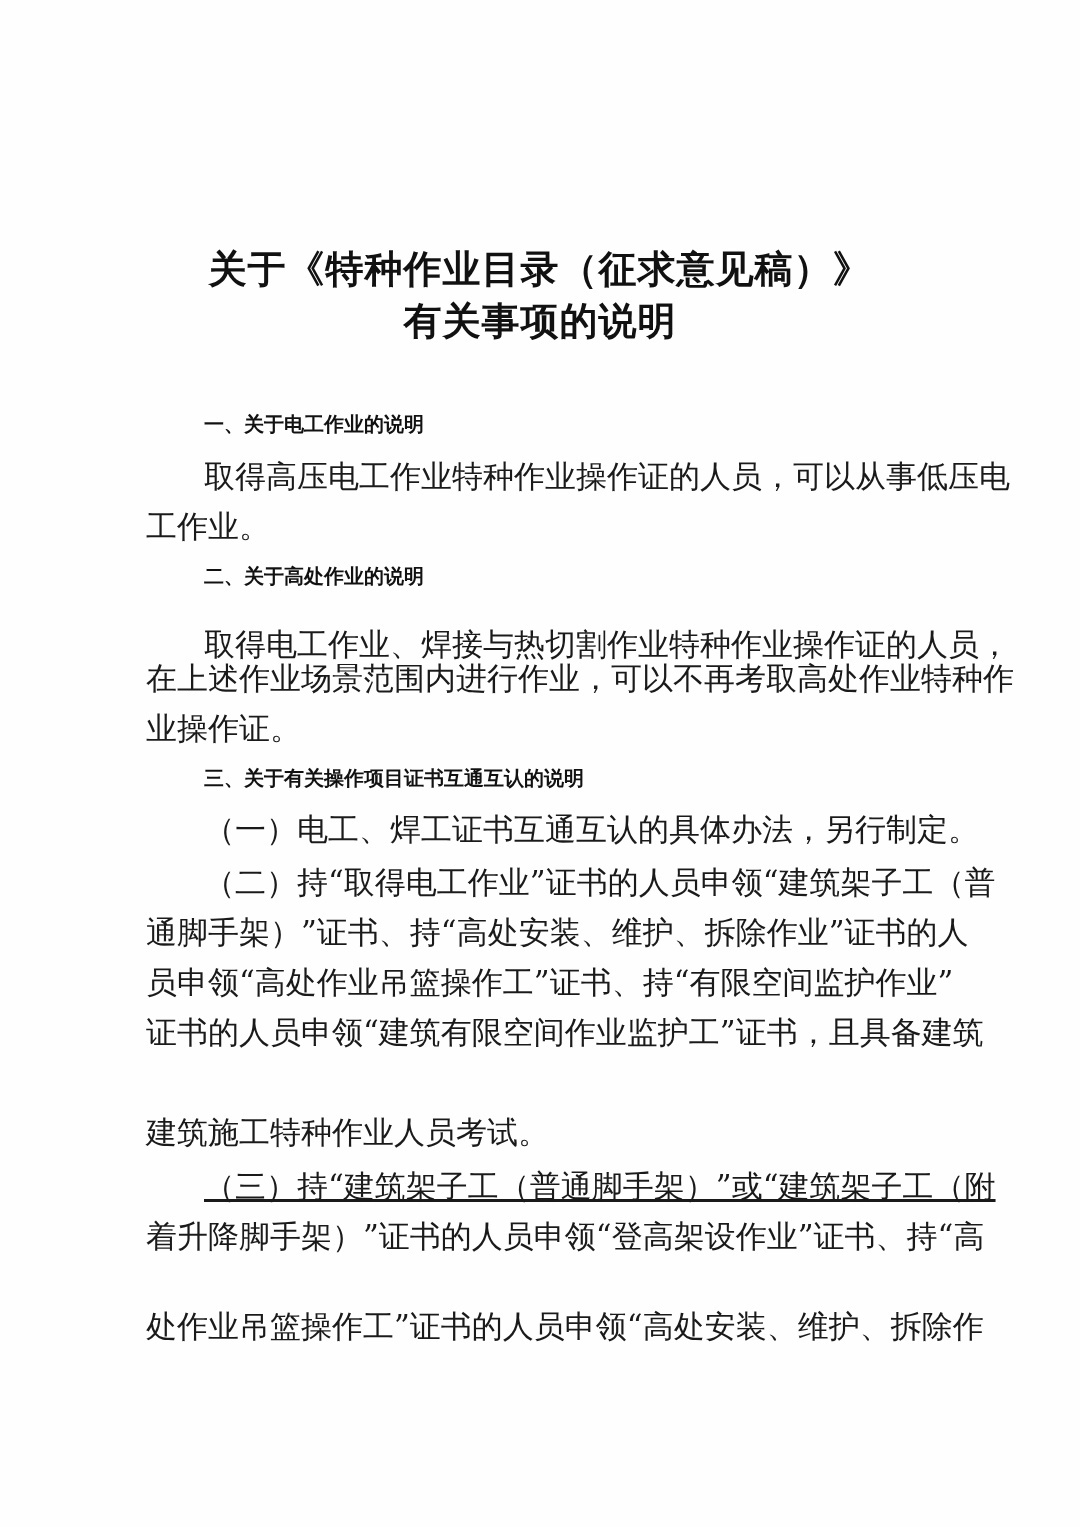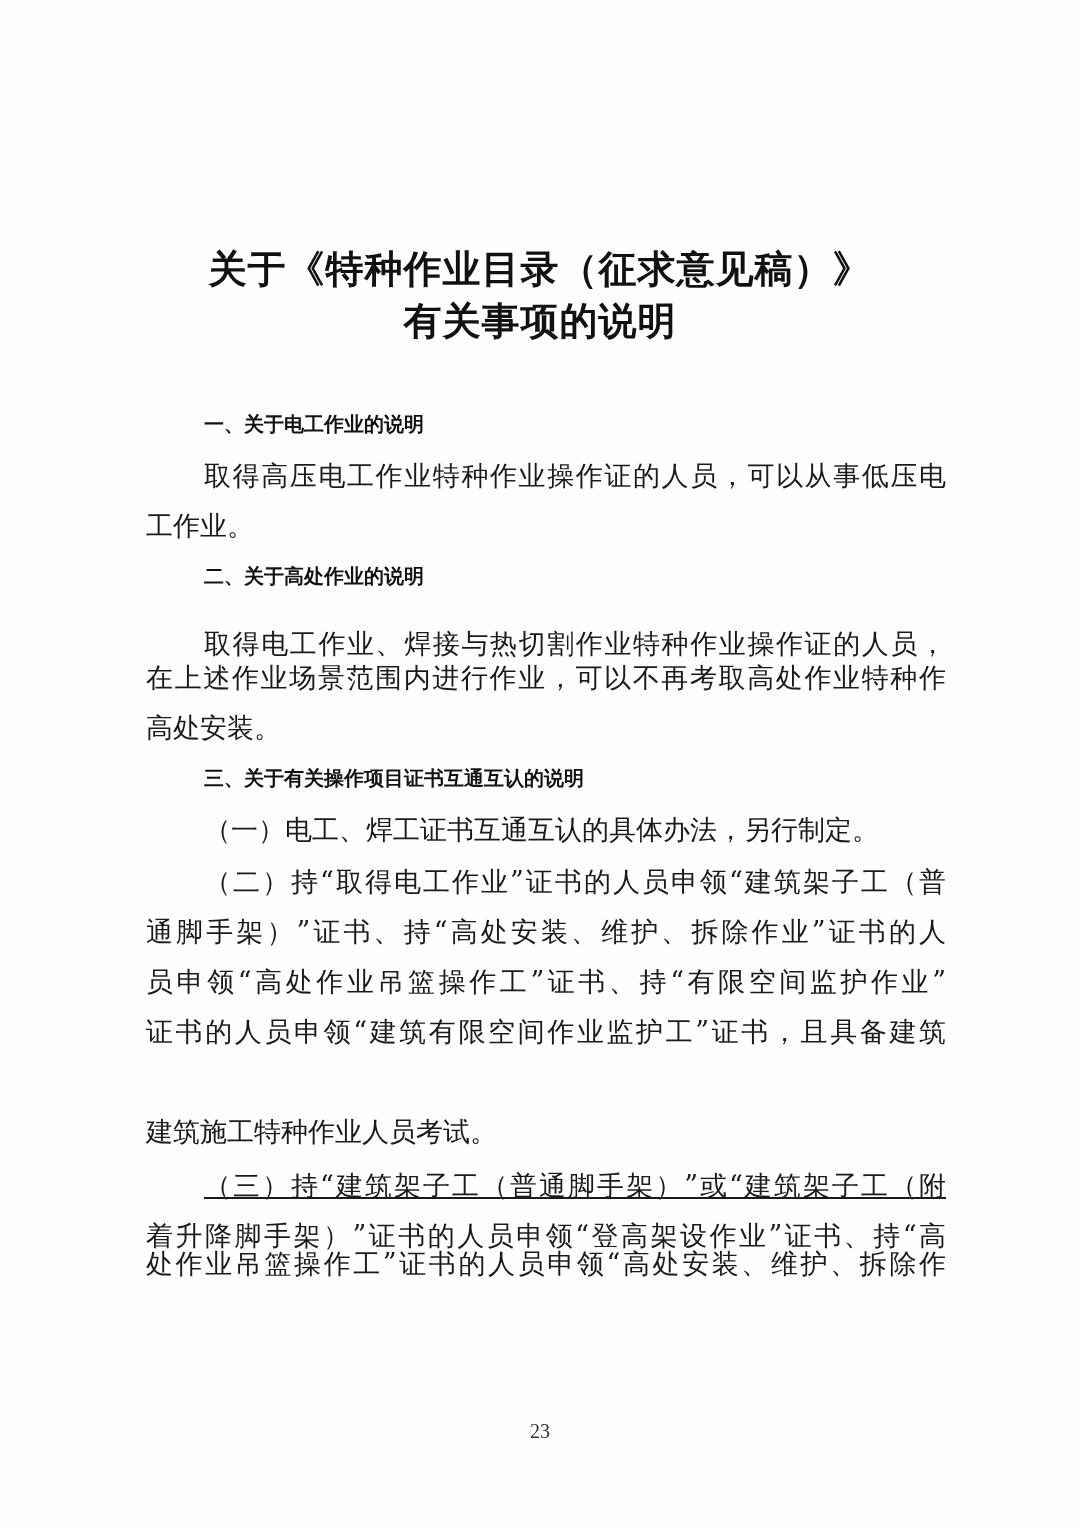--- a/index.html
+++ b/index.html
@@ -31,21 +31,21 @@
       font-size: 38px;
       letter-spacing: 1px;
       color: #111;
     }
     .title.l1 { top: 244px; }
     .title.l2 { top: 296px; }
     .line {
       position: absolute;
       left: 146px;
       width: 800px;
-      font-size: 27px;
+      font-size: 31px;
       line-height: 40px;
       white-space: nowrap;
       color: #1a1a1a;
       text-align: justify;
       text-align-last: justify;
     }
     .line.last { text-align-last: left; }
     .line.indent { left: 204px; width: 742px; }
     .heading {
       position: absolute;
@@ -76,30 +76,29 @@
   <div class="title l2">有关事项的说明</div>
   <div class="title l1">关于《特种作业目录（征求意见稿）》</div>
 
   <div class="heading" style="top:404px;">一、关于电工作业的说明</div>
   <div class="line indent" style="top:456px;">取得高压电工作业特种作业操作证的人员，可以从事低压电</div>
   <div class="line last" style="top:506px;">工作业。</div>
 
   <div class="heading" style="top:556px;">二、关于高处作业的说明</div>
   <div class="line indent" style="top:624px;">取得电工作业、焊接与热切割作业特种作业操作证的人员，</div>
   <div class="line" style="top:658px;">在上述作业场景范围内进行作业，可以不再考取高处作业特种作</div>
-  <div class="line last" style="top:708px;">高处安装。</div>
+  <div class="line last" style="top:708px;">业操作证。</div>
 
   <div class="heading" style="top:758px;">三、关于有关操作项目证书互通互认的说明</div>
 
   <div class="line indent last" style="top:810px; text-align-last:left; width:auto;font-family:Liberation Serif, serif;">（一）电工、焊工证书互通互认的具体办法，另行制定。</div>
 
   <div class="line indent" style="top:862px;">（二）持“取得电工作业”证书的人员申领“建筑架子工（普</div>
   <div class="line" style="top:912px;">通脚手架）”证书、持“高处安装、维护、拆除作业”证书的人</div>
   <div class="line" style="top:962px;">员申领“高处作业吊篮操作工”证书、持“有限空间监护作业”</div>
   <div class="line" style="top:1012px;">证书的人员申领“建筑有限空间作业监护工”证书，且具备建筑</div>
   <div class="line last" style="top:1112px;">建筑施工特种作业人员考试。</div>
 
   <div class="line indent" style="top:1166px;text-decoration:underline;">（三）持“建筑架子工（普通脚手架）”或“建筑架子工（附</div>
   <div class="line" style="top:1216px;">着升降脚手架）”证书的人员申领“登高架设作业”证书、持“高</div>
-  <div class="line" style="top:1244px;">处作业吊篮操作工”证书的人员申领“高处安装、维护、拆除作</div>
+  <div class="line" style="top:1306px;">处作业吊篮操作工”证书的人员申领“高处安装、维护、拆除作</div>
 
-  <div class="page-number">23</div>
 </div>
 
 </body></html>

